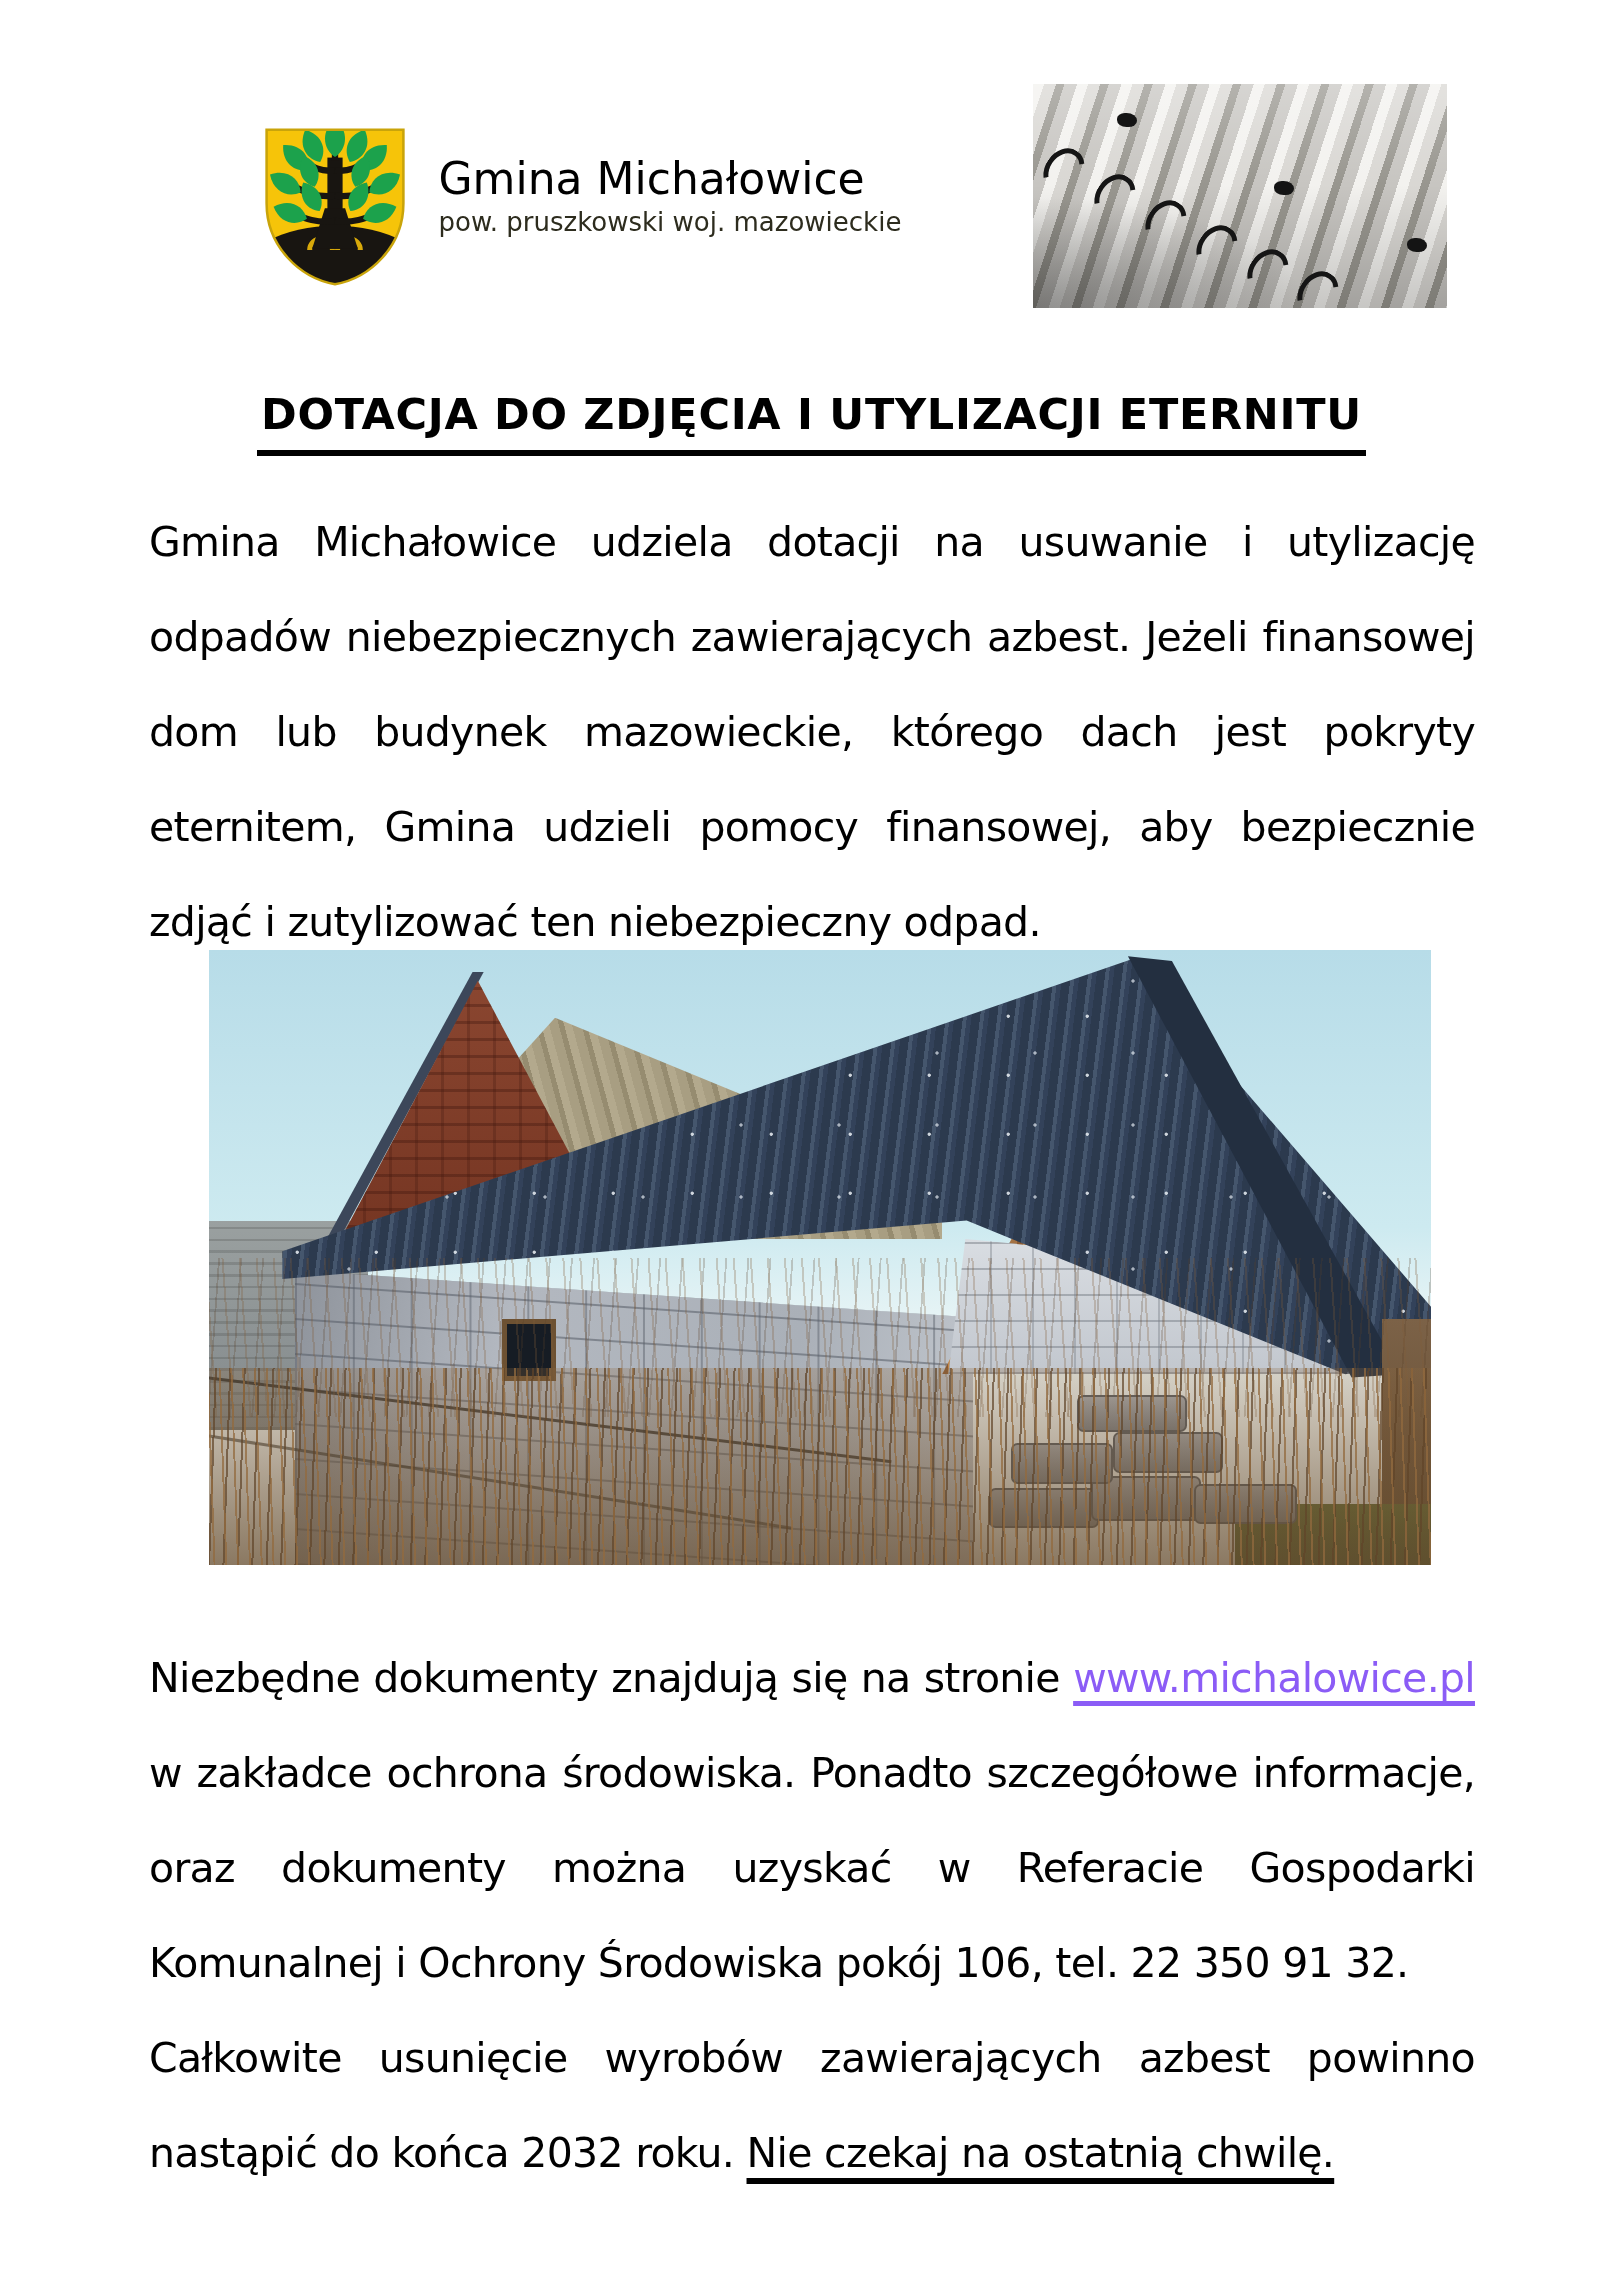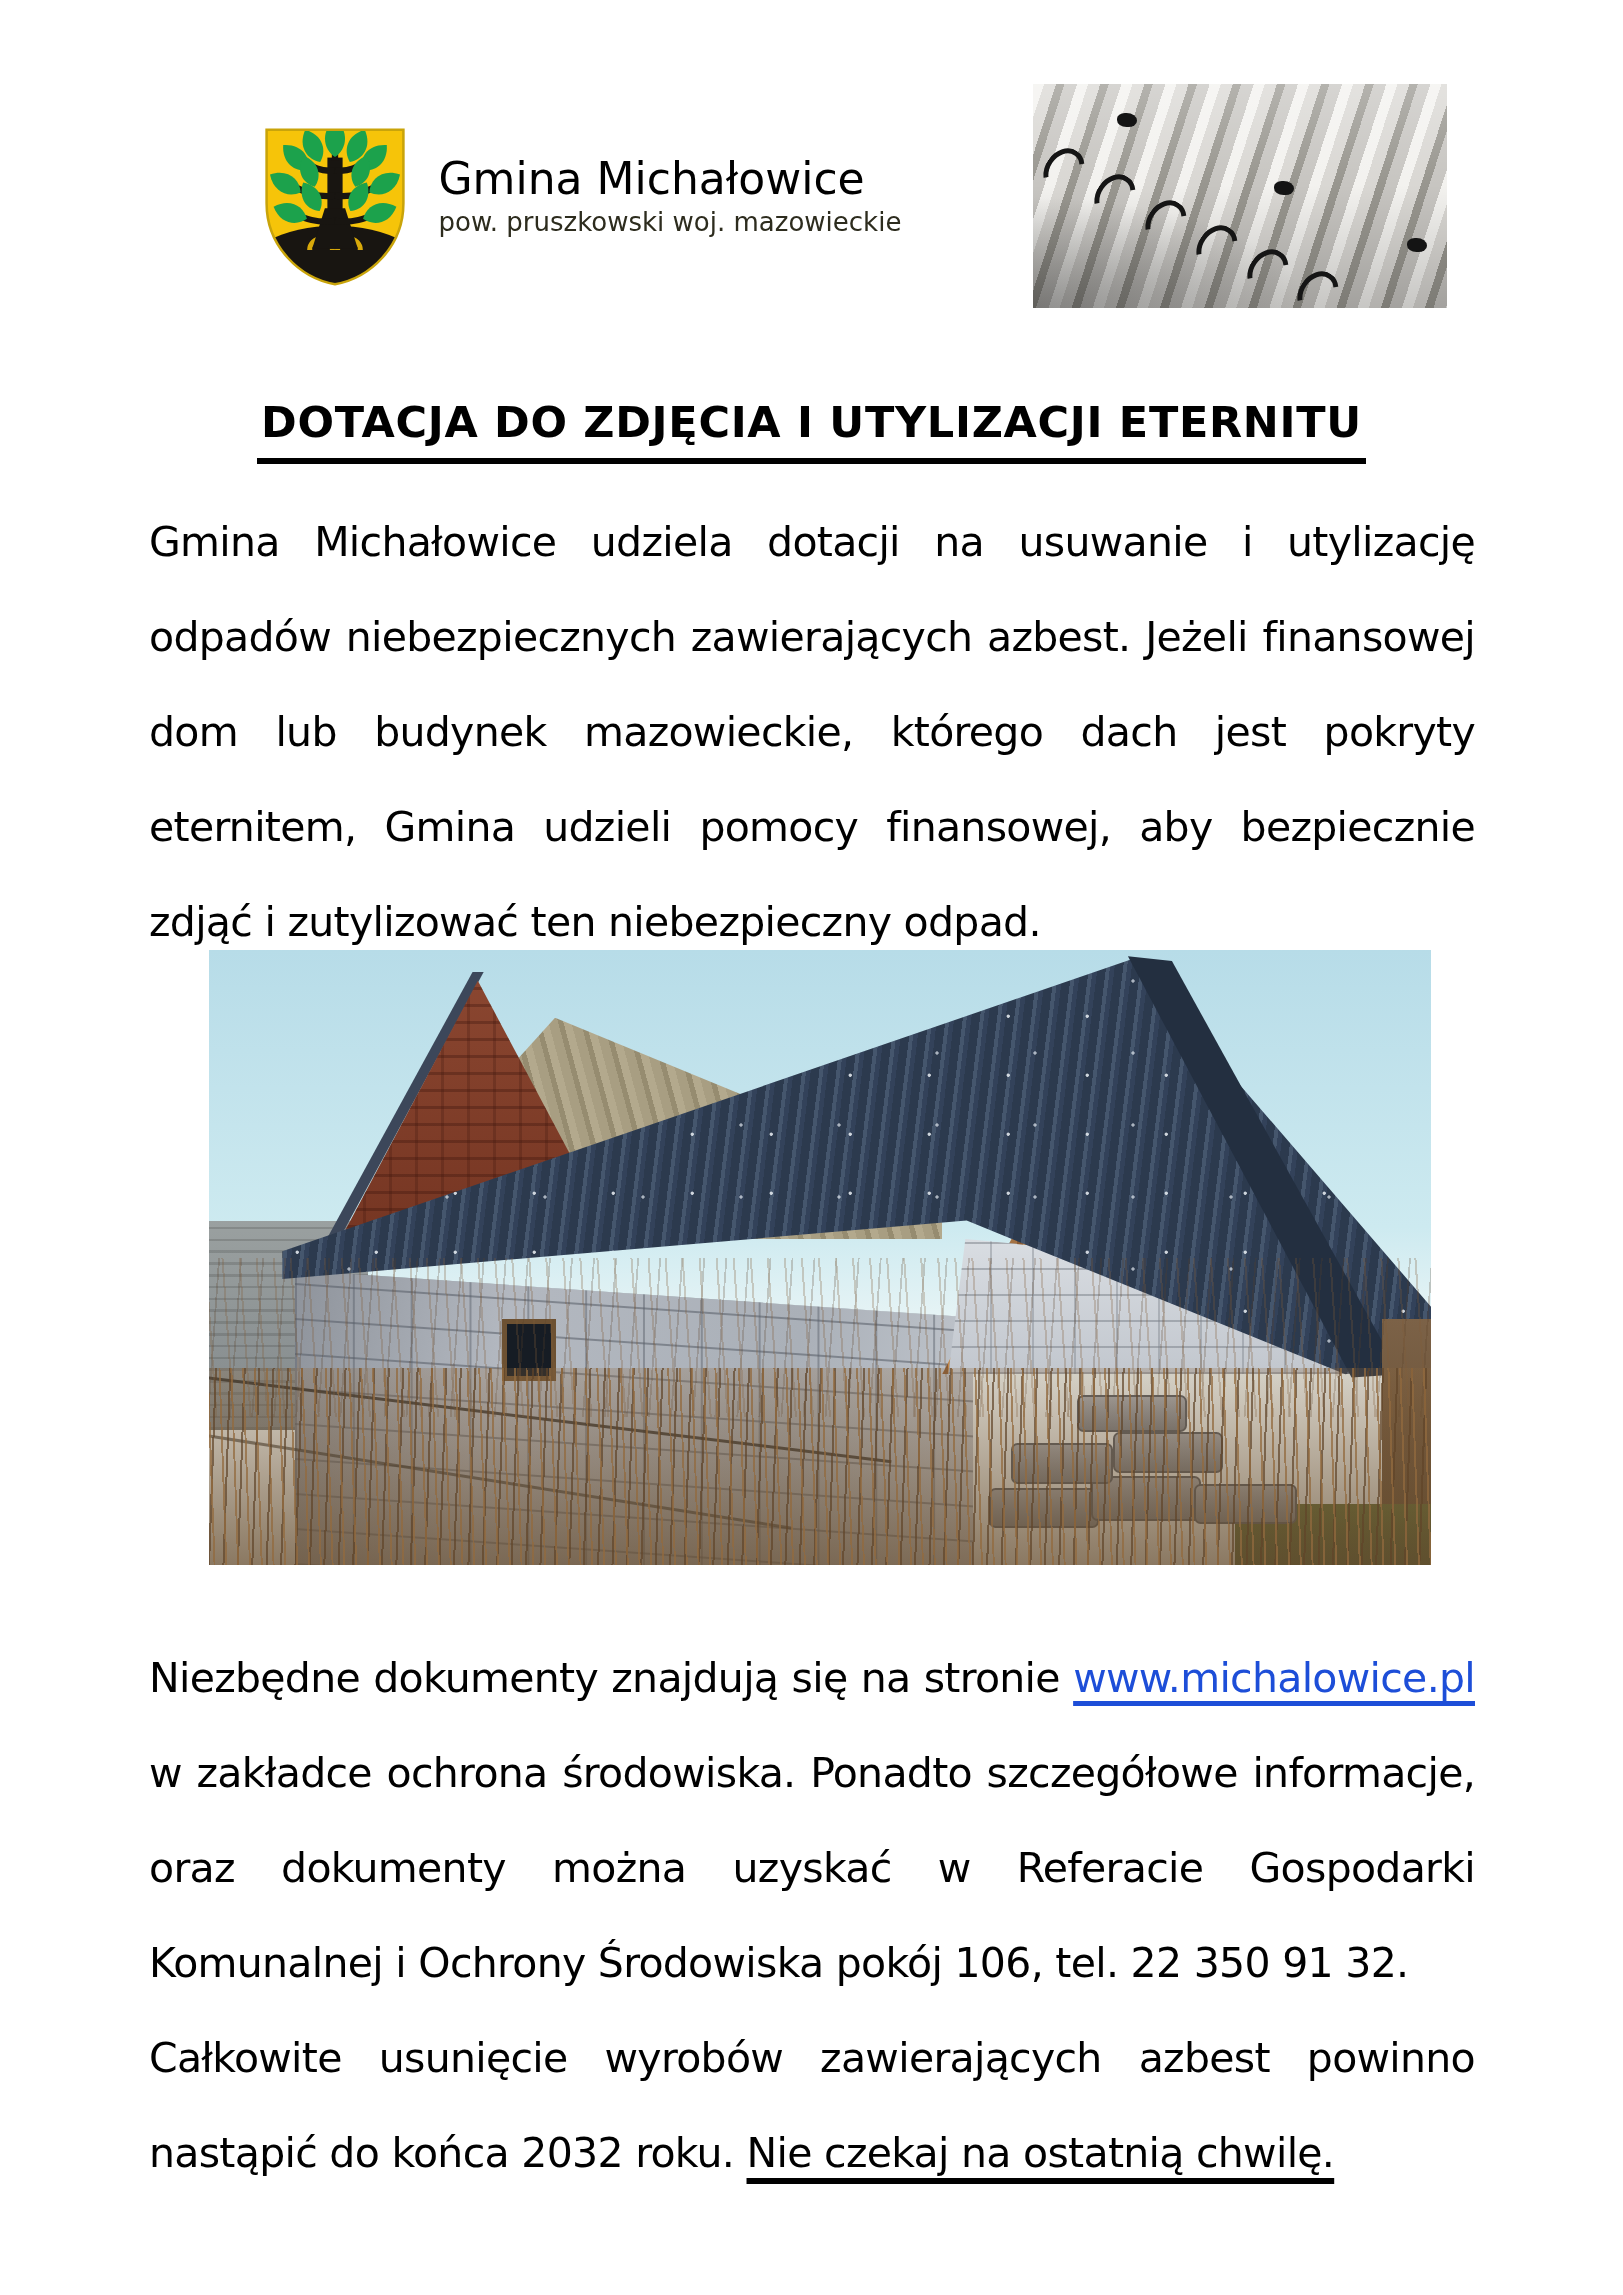--- a/index.html
+++ b/index.html
@@ -22,21 +22,21 @@
       repeating-linear-gradient(108deg,
         #f3f2ef 0 10.5px,#d9d7d3 10.5px 22px,#98968f 22px 30px,#c7c5c1 30px 42px);
   }
   .photo1 .shade{position:absolute;inset:0;
       background:radial-gradient(120% 90% at 0% 100%,rgba(40,40,40,.35),transparent 55%);}
   .hook{position:absolute;width:27.5px;height:37px;
       border:5.9px solid transparent;border-left:5.9px solid #151515;border-top:5.9px solid #151515;
       border-radius:50%;transform:rotate(34deg);}
   .spot{position:absolute;width:19.6px;height:14.4px;background:#141414;border-radius:45% 60% 50% 55%;}
   
-  .title-wrap{position:absolute;left:0;right:0;top:385px;text-align:center;margin:12px;}
+  .title-wrap{position:absolute;left:0;right:0;top:385px;text-align:center;margin:4px;}
   .title{
     display:inline-block;font-size:43px;font-weight:700;letter-spacing:0.7px;
     padding:0 3.9px 10.5px 3.9px;border-bottom:6.5px solid #000;white-space:nowrap;
   }
   
   .para{position:absolute;left:149px;width:1326px;}
   .p1{top:495px;}
   .p2{top:1631px;}
   .line{
     height:95px;line-height:95px;font-size:41px;letter-spacing:-0.7px;
@@ -213,21 +213,21 @@
       <span style="left:34%;top:52%;width:30%;height:24%"></span>
       <span style="left:62%;top:56%;width:28%;height:22%"></span>
       <span style="left:12%;top:34%;width:28%;height:22%"></span>
       <span style="left:40%;top:28%;width:30%;height:22%"></span>
       <span style="left:30%;top:8%;width:30%;height:20%"></span>
     </span>
     <span class="grass-lower"></span>
   </figure>
 
   <section class="para p2">
-    <div class="line j"><span>Niezbędne dokumenty znajdują się na stronie</span> <a class="link" style="color:#1d4ed8">www.michalowice.pl</a></div>
+    <div class="line j"><span>Niezbędne dokumenty znajdują się na stronie</span> <a class="link" style="color:#8b5cf6">www.michalowice.pl</a></div>
     <div class="line j">w zakładce ochrona środowiska. Ponadto szczegółowe informacje,</div>
     <div class="line j">oraz dokumenty można uzyskać w Referacie Gospodarki</div>
     <div class="line l">Komunalnej i Ochrony Środowiska pokój 106, tel. 22 350 91 32.</div>
     <div class="line j">Całkowite usunięcie wyrobów zawierających azbest powinno</div>
     <div class="line l"><span>nastąpić do końca 2032 roku.</span> <span class="u">Nie czekaj na ostatnią chwilę.</span></div>
   </section>
 
 </div>
 
 

